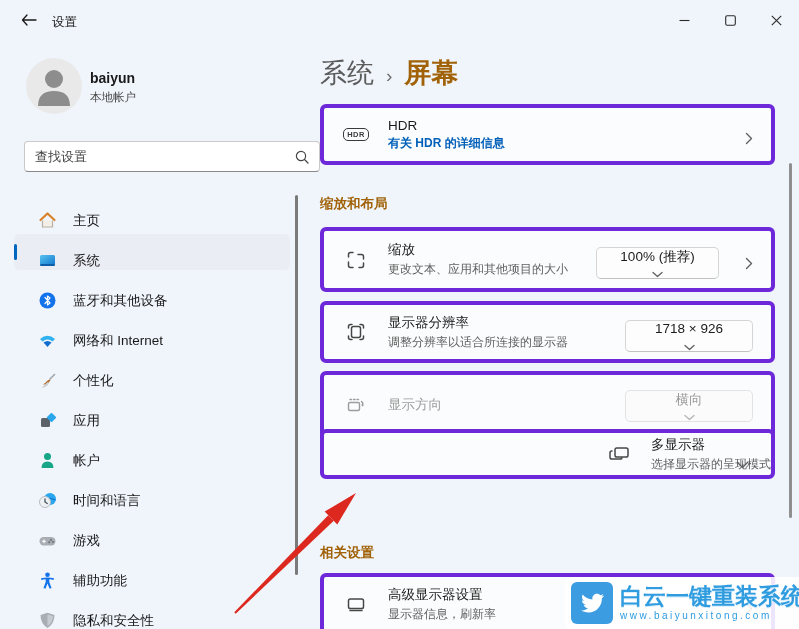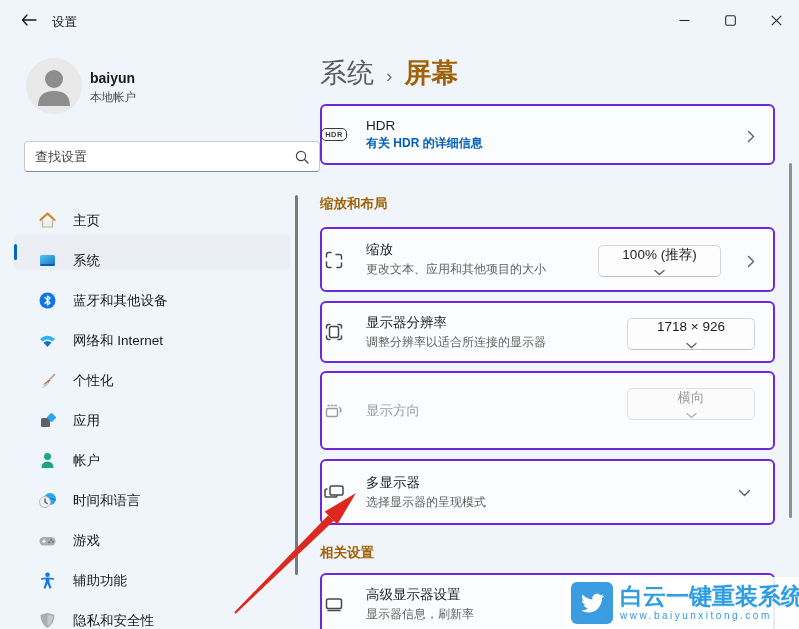--- a/index.html
+++ b/index.html
@@ -38,22 +38,22 @@
     border-radius:2px; background:#0067c0; }
   .nav-icon { width:19px; height:19px; margin-right:16px; flex:0 0 auto; }
   .nav-label { font-size:13.5px; color:#191919; white-space:nowrap; }
   .side-scrollbar { position:absolute; left:295px; top:155px; width:2.5px; height:380px; background:#7a7a7a; border-radius:2px; }
   
   .main { position:absolute; left:320px; top:40px; width:455px; bottom:0; }
   .breadcrumb { position:absolute; left:0; top:15px; font-size:27px; display:flex; align-items:baseline; gap:12px; }
   .crumb-parent { color:#5c5c5c; }
   .crumb-sep { color:#6d6d6d; font-size:19px; }
   .crumb-current { color:#a16207; font-weight:bold; }
-  .card { position:absolute; left:0; width:455px; background:#fbfcfd; border:2px solid #6d28d9;
-    border-radius:6px; display:flex; align-items:center; }
+  .card { position:absolute; left:0; width:455px; background:#fbfcfd; border:4px solid #6d28d9;
+    border-radius:6px; display:flex; align-items:center; padding-left:20px; }
   .card-icon { width:24px; height:24px; margin-right:20px; flex:0 0 auto; display:flex; align-items:center; justify-content:center; }
   .card-text { display:flex; flex-direction:column; gap:2px; }
   .card-title { font-size:13.5px; color:#1b1b1b; }
   .card-sub { font-size:12px; color:#5f5f5f; }
   .card-link { font-size:12px; color:#005fb8; font-weight:bold; }
   .card.disabled .card-title { color:#9c9c9c; }
   .section-header { position:absolute; left:0; font-size:13.5px; font-weight:bold; color:#a16207; }
   .dropdown { position:absolute; height:32px; background:#fdfdfe; border:1px solid #d5d5d5; border-bottom-color:#c2c2c2;
     border-radius:5px; display:flex; align-items:center; justify-content:space-between; padding:0 12px; font-size:13.5px; color:#1b1b1b;flex-direction:column; }
   .dropdown.disabled { color:#9c9c9c; border-color:#e3e3e3; background:#fbfbfc; }
@@ -295,41 +295,41 @@
       <span class="card-sub">调整分辨率以适合所连接的显示器</span>
     </div>
     <div class="dropdown" style="right:18px; top:15px; width:128px;justify-content:space-between;">
       <span>1718 × 926</span>
       <svg width="11" height="7" viewBox="0 0 11 7">
           <path d="M1 1.5 L5.5 5.5 L10 1.5" stroke="#5f5f5f" stroke-width="1.3" fill="none" stroke-linecap="round" stroke-linejoin="round"></path>
         </svg>
     </div>
   </div>
 
-  <div class="card disabled" style="top:331px; height:79px;">
+  <div class="card disabled" style="top:331px; height:68px;">
     <div class="card-icon">
       <svg width="22" height="22" viewBox="0 0 22 22">
         <rect x="3.5" y="8.5" width="11" height="8" rx="1.5" fill="none" stroke="#9c9c9c" stroke-width="1.4"></rect>
         <path d="M5 5.5 h1.5 M8.5 5.5 H10 M12 5.5 h1.5" stroke="#9c9c9c" stroke-width="1.4" stroke-linecap="round"></path>
         <path d="M16.5 7.5 Q18.5 9 17.5 11.5" fill="none" stroke="#9c9c9c" stroke-width="1.4" stroke-linecap="round"></path>
         <path d="M17 12.5 l1.8-1 l-2.3-1.2 z" fill="#9c9c9c"></path>
       </svg>
     </div>
     <div class="card-text">
       <span class="card-title">显示方向</span>
     </div>
     <div class="dropdown disabled" style="right:18px; top:15px; width:128px;">
       <span>横向</span>
       <svg width="11" height="7" viewBox="0 0 11 7">
           <path d="M1 1.5 L5.5 5.5 L10 1.5" stroke="#b5b5b5" stroke-width="1.3" fill="none" stroke-linecap="round" stroke-linejoin="round"></path>
         </svg>
     </div>
   </div>
 
-  <div class="card" style="top:419px; height:66px;">
+  <div class="card" style="top:389px; height:50px;justify-content:flex-end;">
     <div class="card-icon">
       <svg width="24" height="24" viewBox="0 0 24 24">
         <rect x="8" y="6" width="13" height="9" rx="1.8" fill="none" stroke="#474747" stroke-width="1.5"></rect>
         <path d="M5.5 9 H4.8 Q3 9 3 10.8 V15.2 Q3 17 4.8 17 H13.2 Q15 17 15 15.2 V15.6" fill="none" stroke="#474747" stroke-width="1.5"></path>
       </svg>
     </div>
     <div class="card-text">
       <span class="card-title">多显示器</span>
       <span class="card-sub">选择显示器的呈现模式</span>
     </div>

